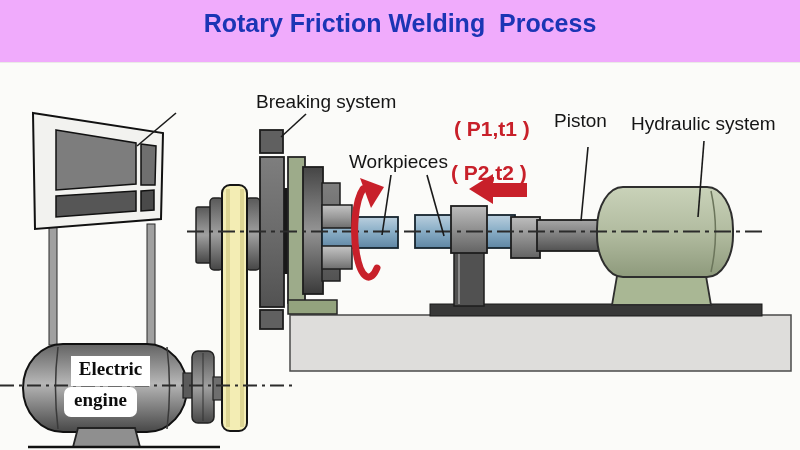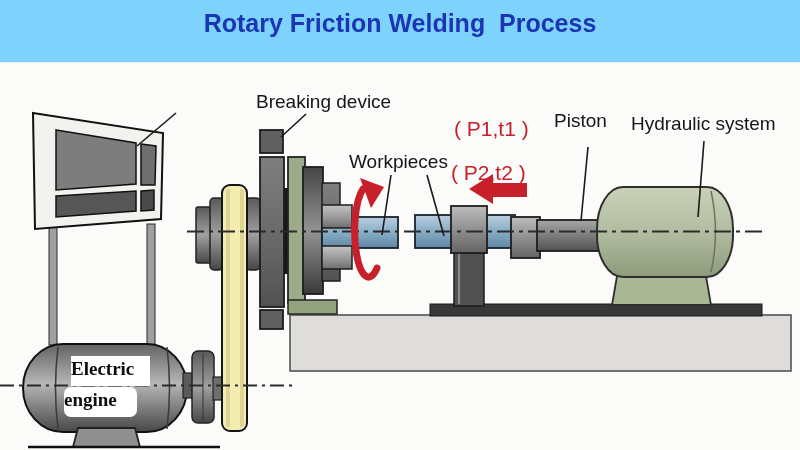--- a/index.html
+++ b/index.html
@@ -1,27 +1,27 @@
 <!DOCTYPE html>
 <html><head>
 <meta charset="utf-8">
 <style>
   html,body{margin:0;padding:0;background:#ffffff;}
-  .page{position:relative;width:800px;height:450px;background:#7dd3fc;overflow:hidden;
+  .page{position:relative;width:800px;height:450px;background:#f0abfc;overflow:hidden;
         font-family:"Liberation Sans",sans-serif;}
   .title{position:absolute;top:9px;left:0;width:800px;text-align:center;
          font-size:25px;font-weight:bold;color:#1b35b5;white-space:pre;letter-spacing:0px;}
   .diagram-bg{position:absolute;top:62px;left:0;width:800px;height:388px;
               background:#fbfbf9;border-top:1px solid #eaeae7;}
   svg{position:absolute;top:0;left:0;}
   .lbl{position:absolute;color:#151515;font-size:19px;white-space:nowrap;}
-  .lbl-red{position:absolute;color:#c8202a;font-size:21px;font-weight:normal;white-space:nowrap;}
+  .lbl-red{position:absolute;color:#c8202a;font-size:21px;font-weight:bold;white-space:nowrap;}
   .engine-box{position:absolute;background:#ffffff;color:#0d0d0d;
               font-family:"Liberation Serif",serif;font-weight:bold;font-size:19px;
-              text-align:left;line-height:26px;height:30px;}
+              text-align:center;line-height:26px;height:30px;}
 </style>
 </head>
 <body>
 
 <div class="page">
 
   <div class="diagram-bg"></div>
 
   <div class="title">Rotary Friction Welding  Process</div>
 
@@ -139,21 +139,21 @@
     <polygon points="469,189 493,174 493,183 527,183 527,197 493,197 493,204" fill="#c8202a"></polygon>
 
     <path d="M176,113 L137,146" stroke="#1a1a1a" stroke-width="1.6"></path>
     <path d="M306,114 L281,137" stroke="#1a1a1a" stroke-width="1.6"></path>
     <path d="M391,175 L382,235" stroke="#1a1a1a" stroke-width="1.6"></path>
     <path d="M427,175 L444,236" stroke="#1a1a1a" stroke-width="1.6"></path>
     <path d="M588,147 L581,221" stroke="#1a1a1a" stroke-width="1.6"></path>
     <path d="M704,141 L698,217" stroke="#1a1a1a" stroke-width="1.6"></path>
   </svg>
 
-  <div class="lbl" style="left:256px;top:91px;">Breaking device</div>
+  <div class="lbl" style="left:256px;top:91px;">Breaking system</div>
   <div class="lbl" style="left:337px;top:151px;margin-left:12px;">Workpieces</div>
   <div class="lbl" style="left:554px;top:110px;">Piston</div>
   <div class="lbl" style="left:631px;top:113px;">Hydraulic system</div>
   <div class="lbl-red" style="left:454px;top:117px;">( P1,t1 )</div>
   <div class="lbl-red" style="left:451px;top:137px;margin-top:24px;">( P2,t2 )</div>
 
   <div class="engine-box" style="left:71px;top:356px;width:79px;">Electric</div>
   <div class="engine-box" style="left:64px;top:387px;width:73px;border-radius:7px;">engine</div>
 
 </div>

